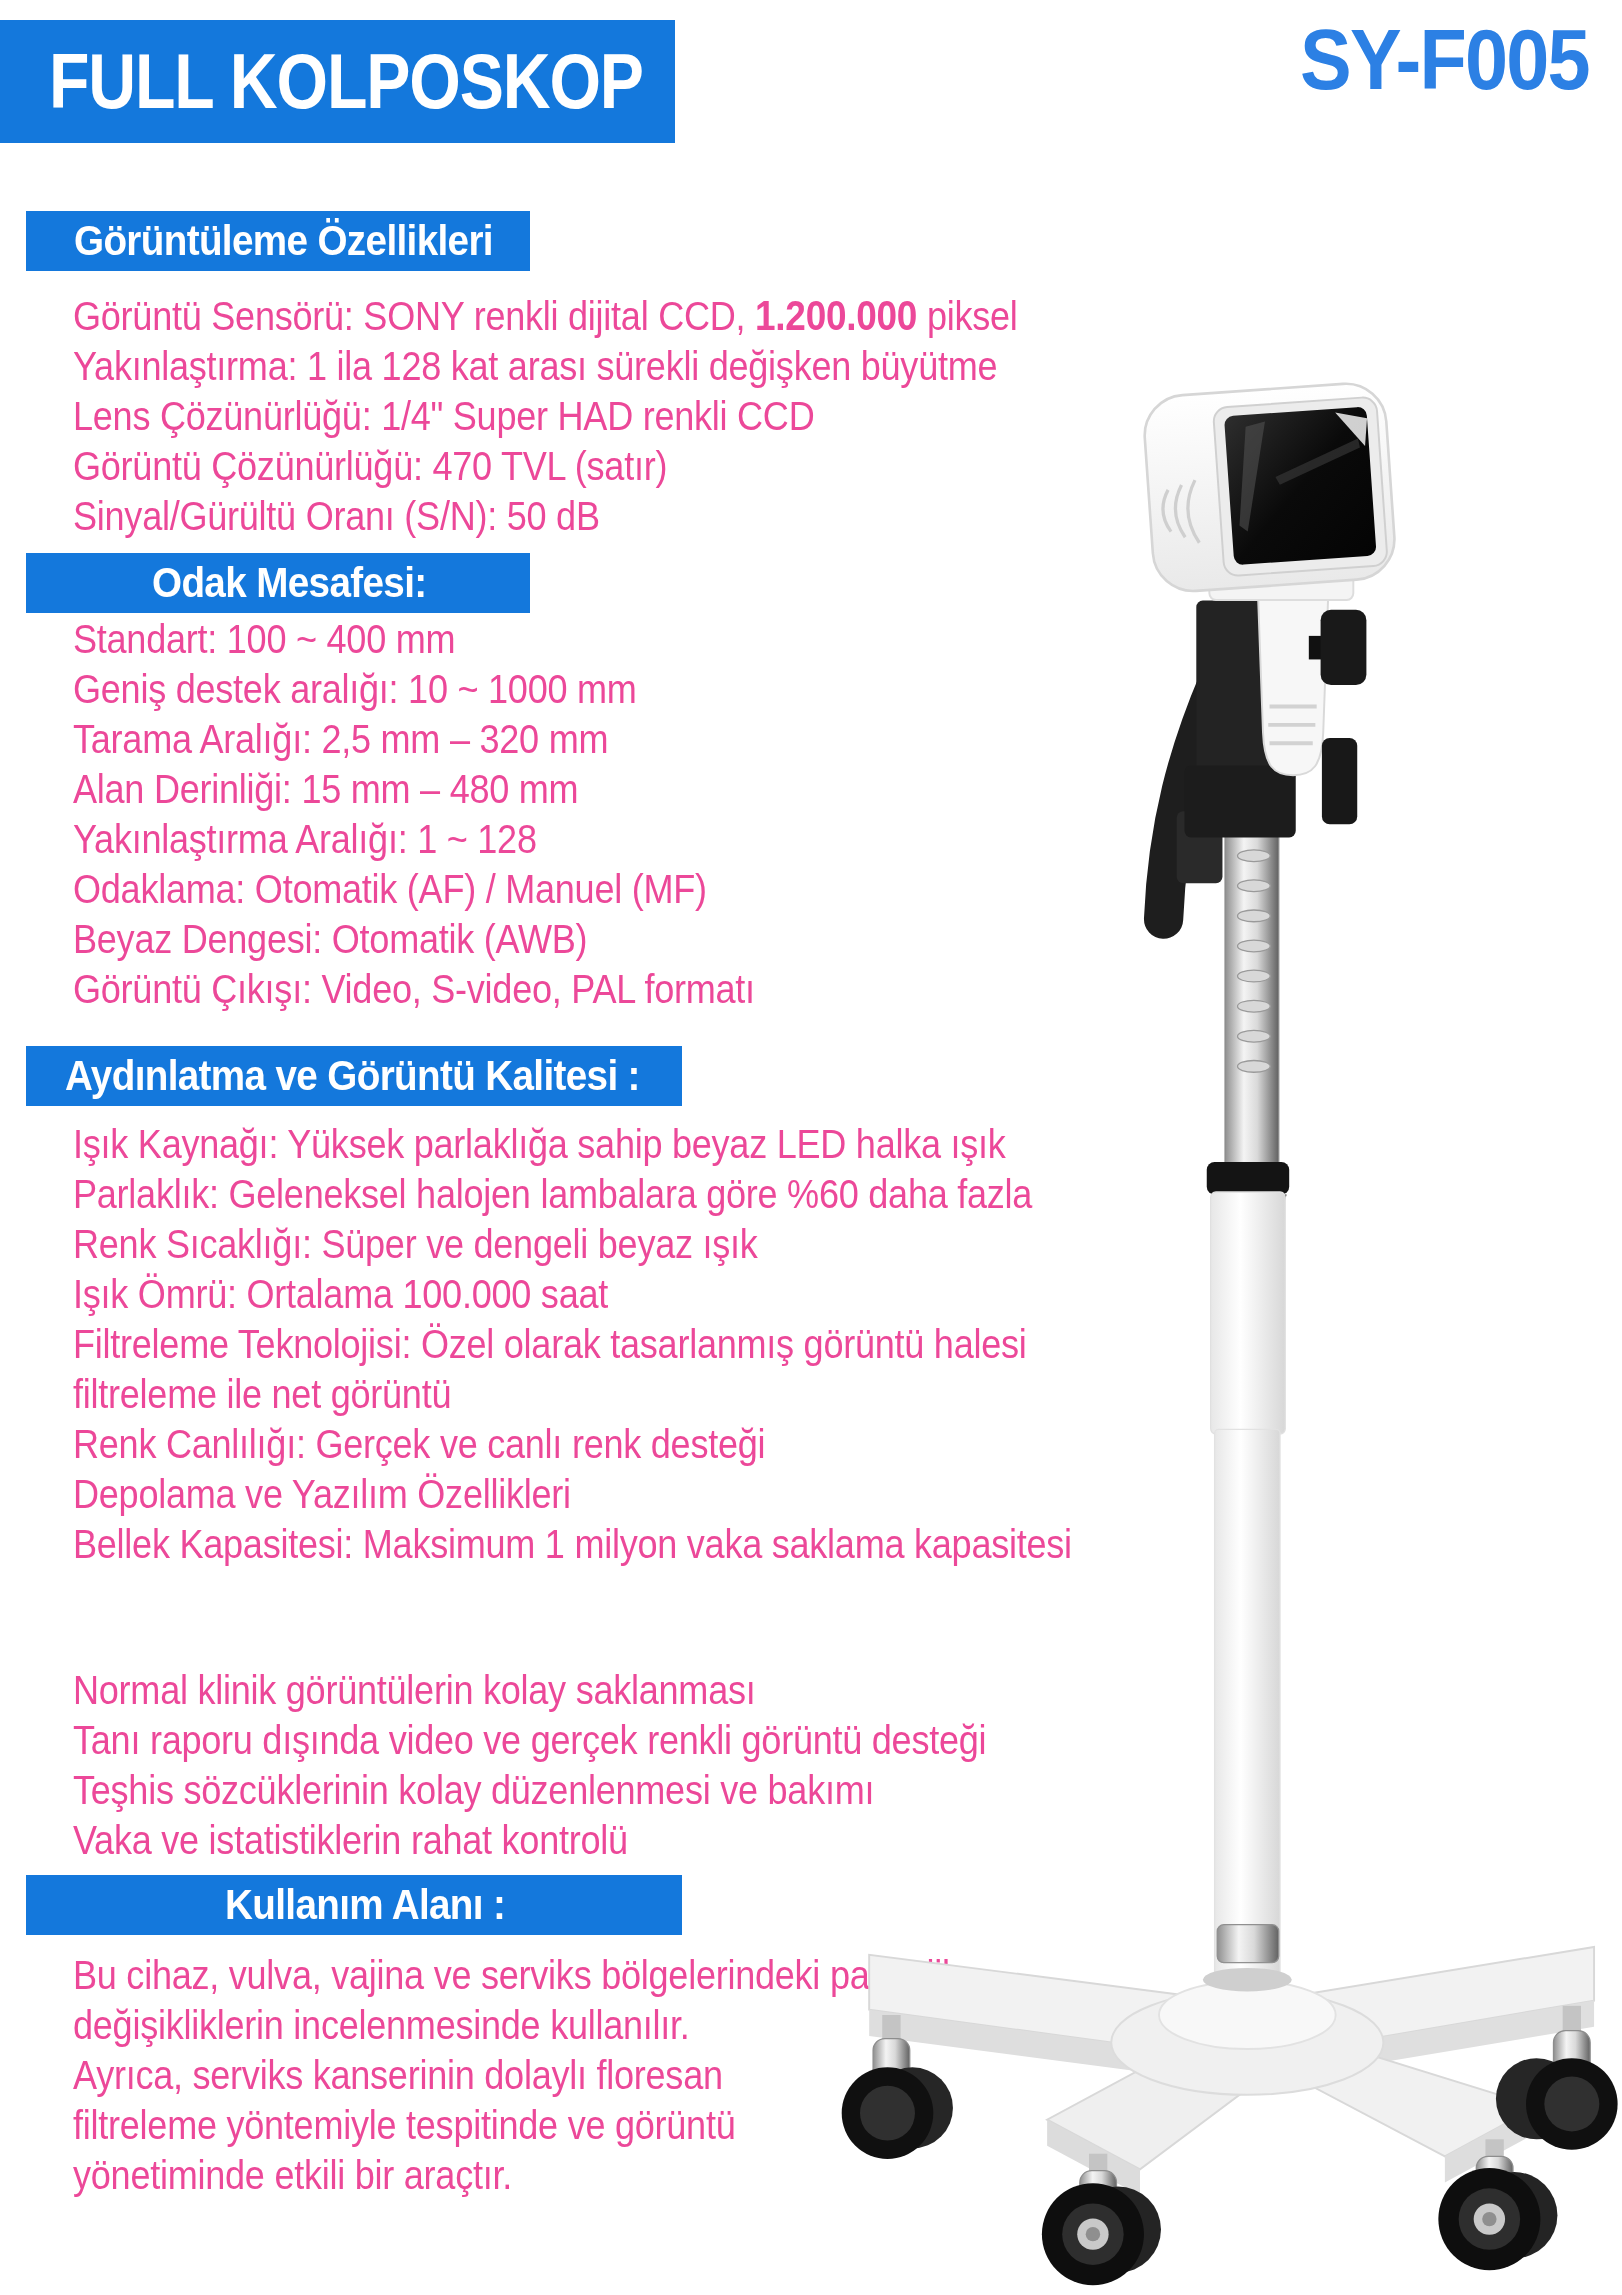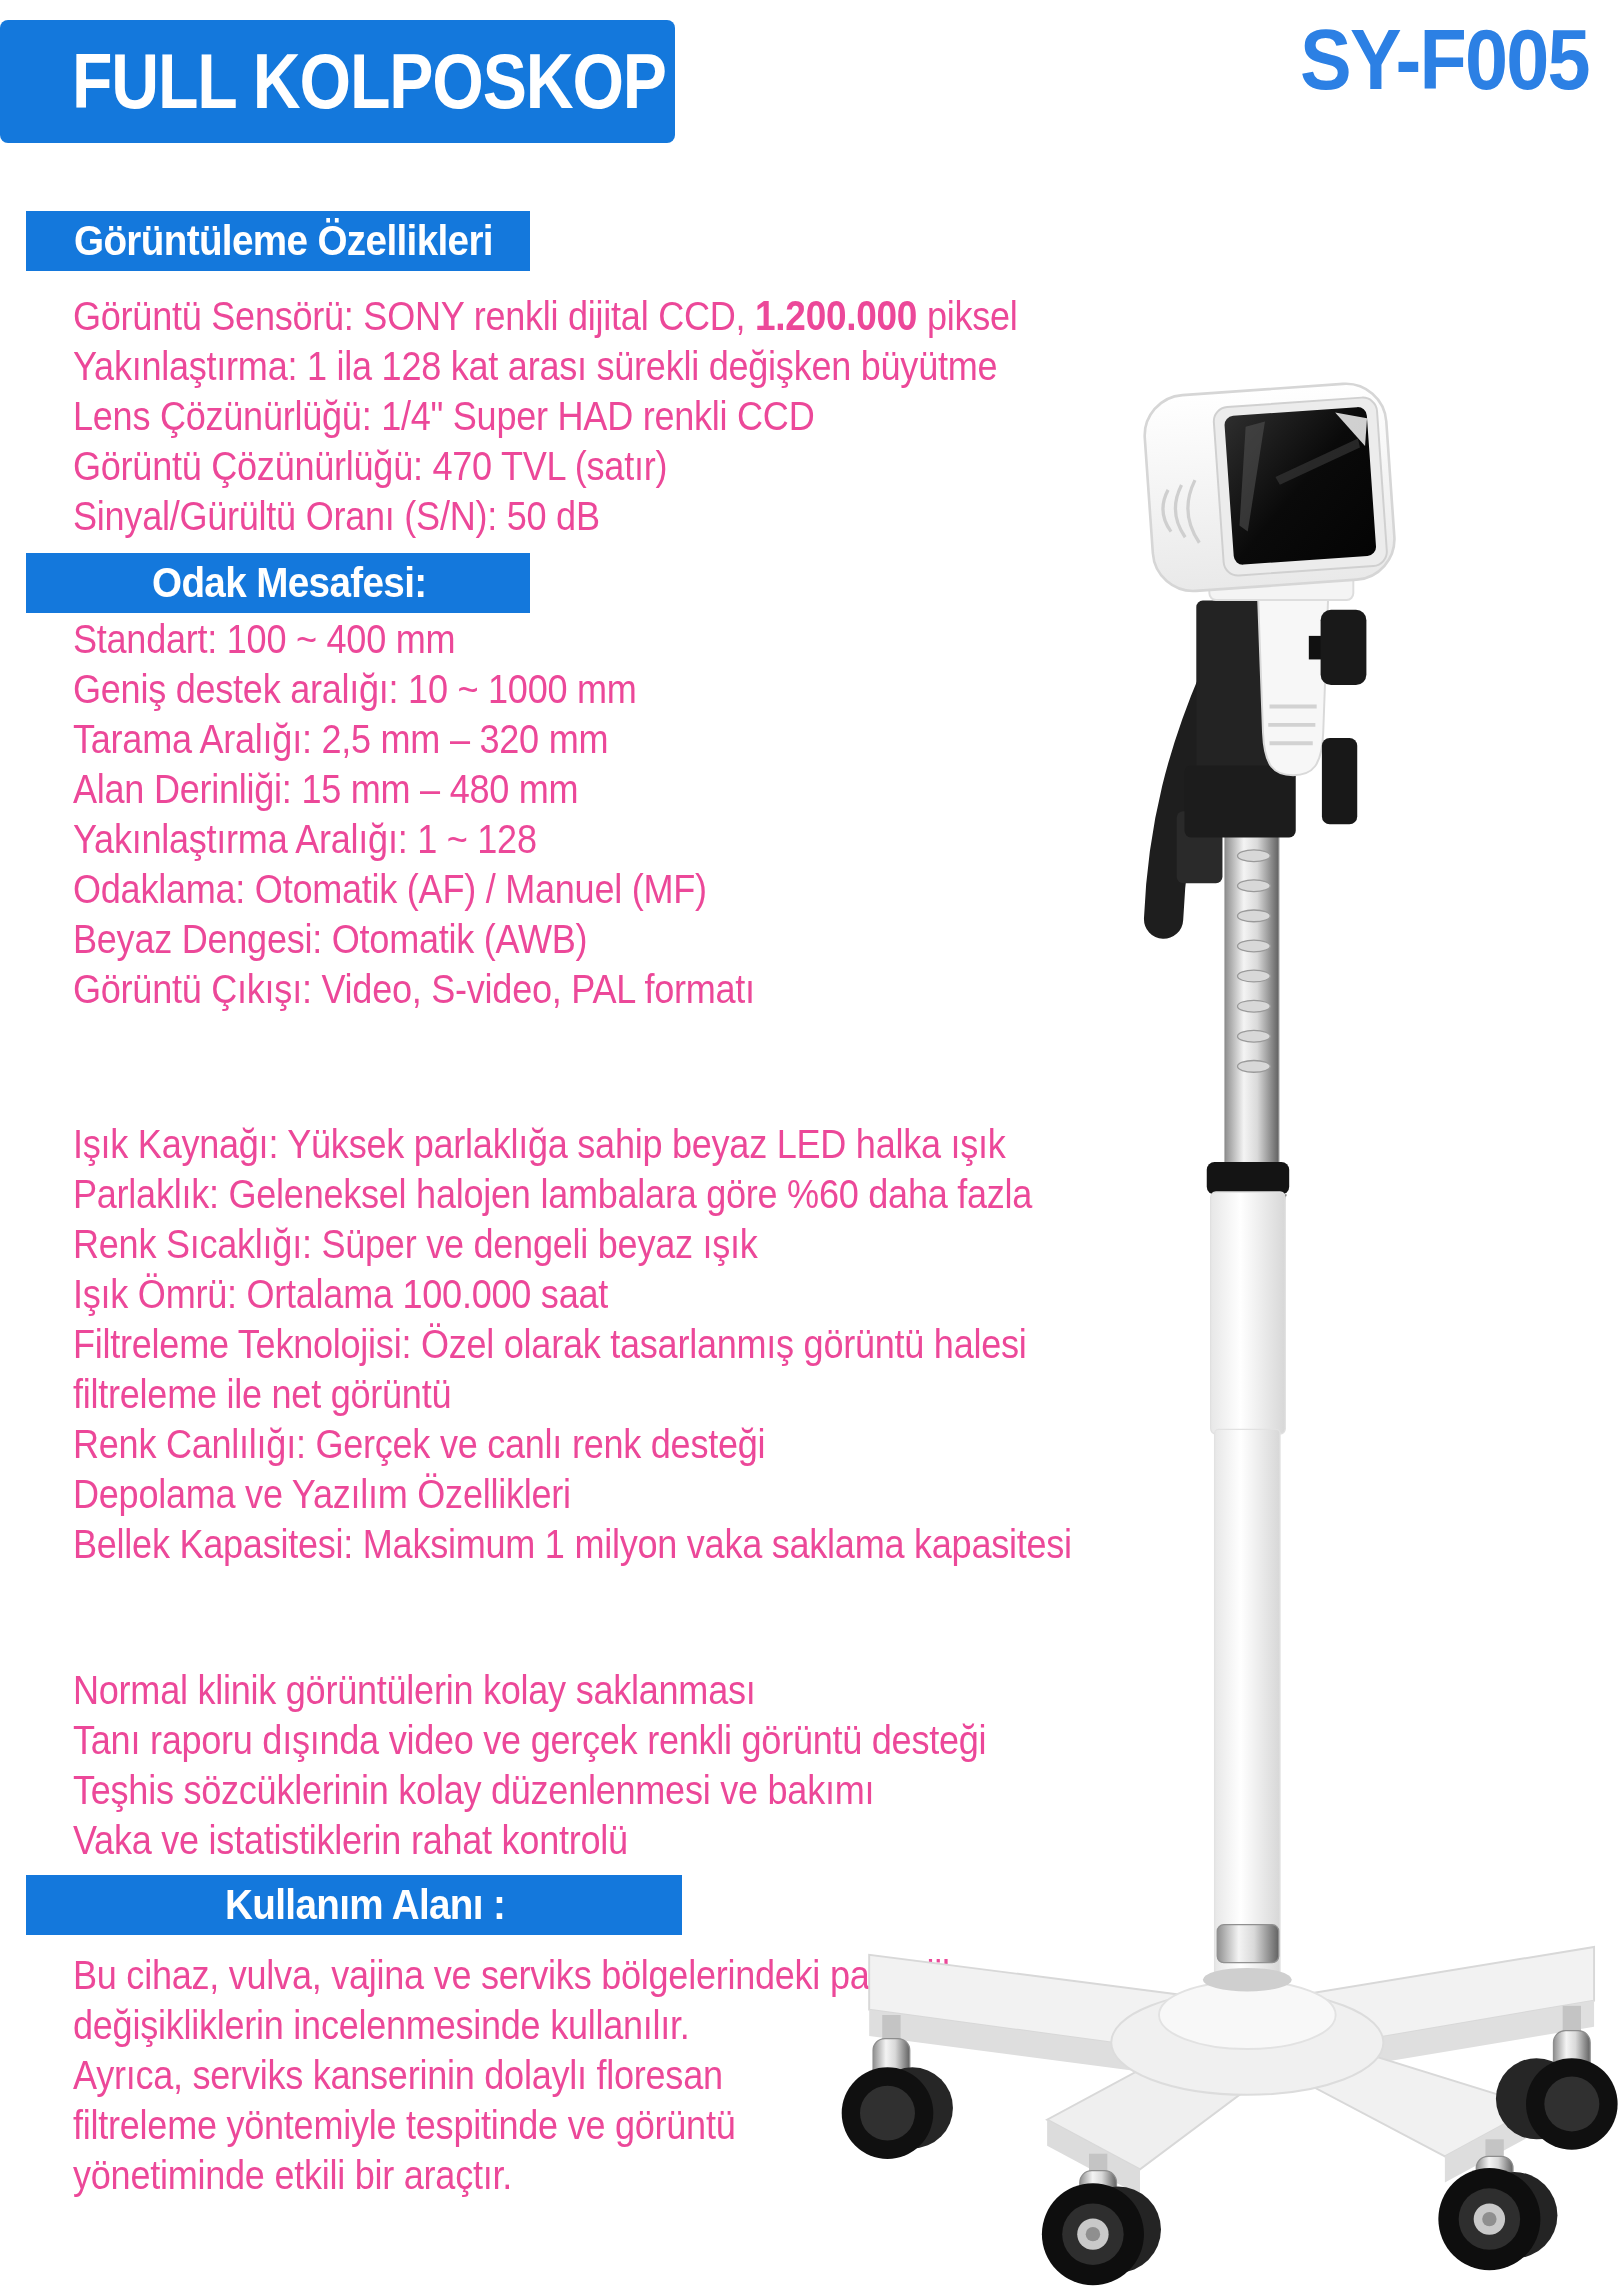--- a/index.html
+++ b/index.html
@@ -6,21 +6,21 @@
   #page{
     position:relative;
     width:1623px;height:2295px;
     background:#ffffff;
     overflow:hidden;
     font-family:"Liberation Sans", sans-serif;
   }
   
   .banner{
     position:absolute;left:0;top:19.6px;width:675px;height:123px;
-    background:#1478DC;display:flex;align-items:center;padding-left:72px;box-sizing:border-box;border-radius:8px;
+    background:#1478DC;display:flex;align-items:center;padding-left:49px;box-sizing:border-box;
   }
   .banner span{
     color:#fff;font-weight:700;font-size:77px;letter-spacing:-1.3px;
     white-space:nowrap;transform:scaleX(0.86);transform-origin:0 50%;
   }
   .model{
     position:absolute;top:15.7px;right:34px;
     color:#2C80E4;font-weight:700;font-size:86px;letter-spacing:-2px;
     white-space:nowrap;transform:scaleX(0.9);transform-origin:100% 50%;line-height:1;
   }
@@ -73,20 +73,23 @@
     <div class="line">Standart: 100 ~ 400 mm</div>
     <div class="line">Geniş destek aralığı: 10 ~ 1000 mm</div>
     <div class="line">Tarama Aralığı: 2,5 mm – 320 mm</div>
     <div class="line">Alan Derinliği: 15 mm – 480 mm</div>
     <div class="line">Yakınlaştırma Aralığı: 1 ~ 128</div>
     <div class="line">Odaklama: Otomatik (AF) / Manuel (MF)</div>
     <div class="line">Beyaz Dengesi: Otomatik (AWB)</div>
     <div class="line">Görüntü Çıkışı: Video, S-video, PAL formatı</div>
   </div>
 
+  <div class="bar wide" style="top:1046px">
+    <span>Aydınlatma ve Görüntü Kalitesi :</span>
+  </div>
   <div class="sec" style="top:1119px">
     <div class="line">Işık Kaynağı: Yüksek parlaklığa sahip beyaz LED halka ışık</div>
     <div class="line">Parlaklık: Geleneksel halojen lambalara göre %60 daha fazla</div>
     <div class="line">Renk Sıcaklığı: Süper ve dengeli beyaz ışık</div>
     <div class="line">Işık Ömrü: Ortalama 100.000 saat</div>
     <div class="line">Filtreleme Teknolojisi: Özel olarak tasarlanmış görüntü halesi</div>
     <div class="line">filtreleme ile net görüntü</div>
     <div class="line">Renk Canlılığı: Gerçek ve canlı renk desteği</div>
     <div class="line">Depolama ve Yazılım Özellikleri</div>
     <div class="line">Bellek Kapasitesi: Maksimum 1 milyon vaka saklama kapasitesi</div>

